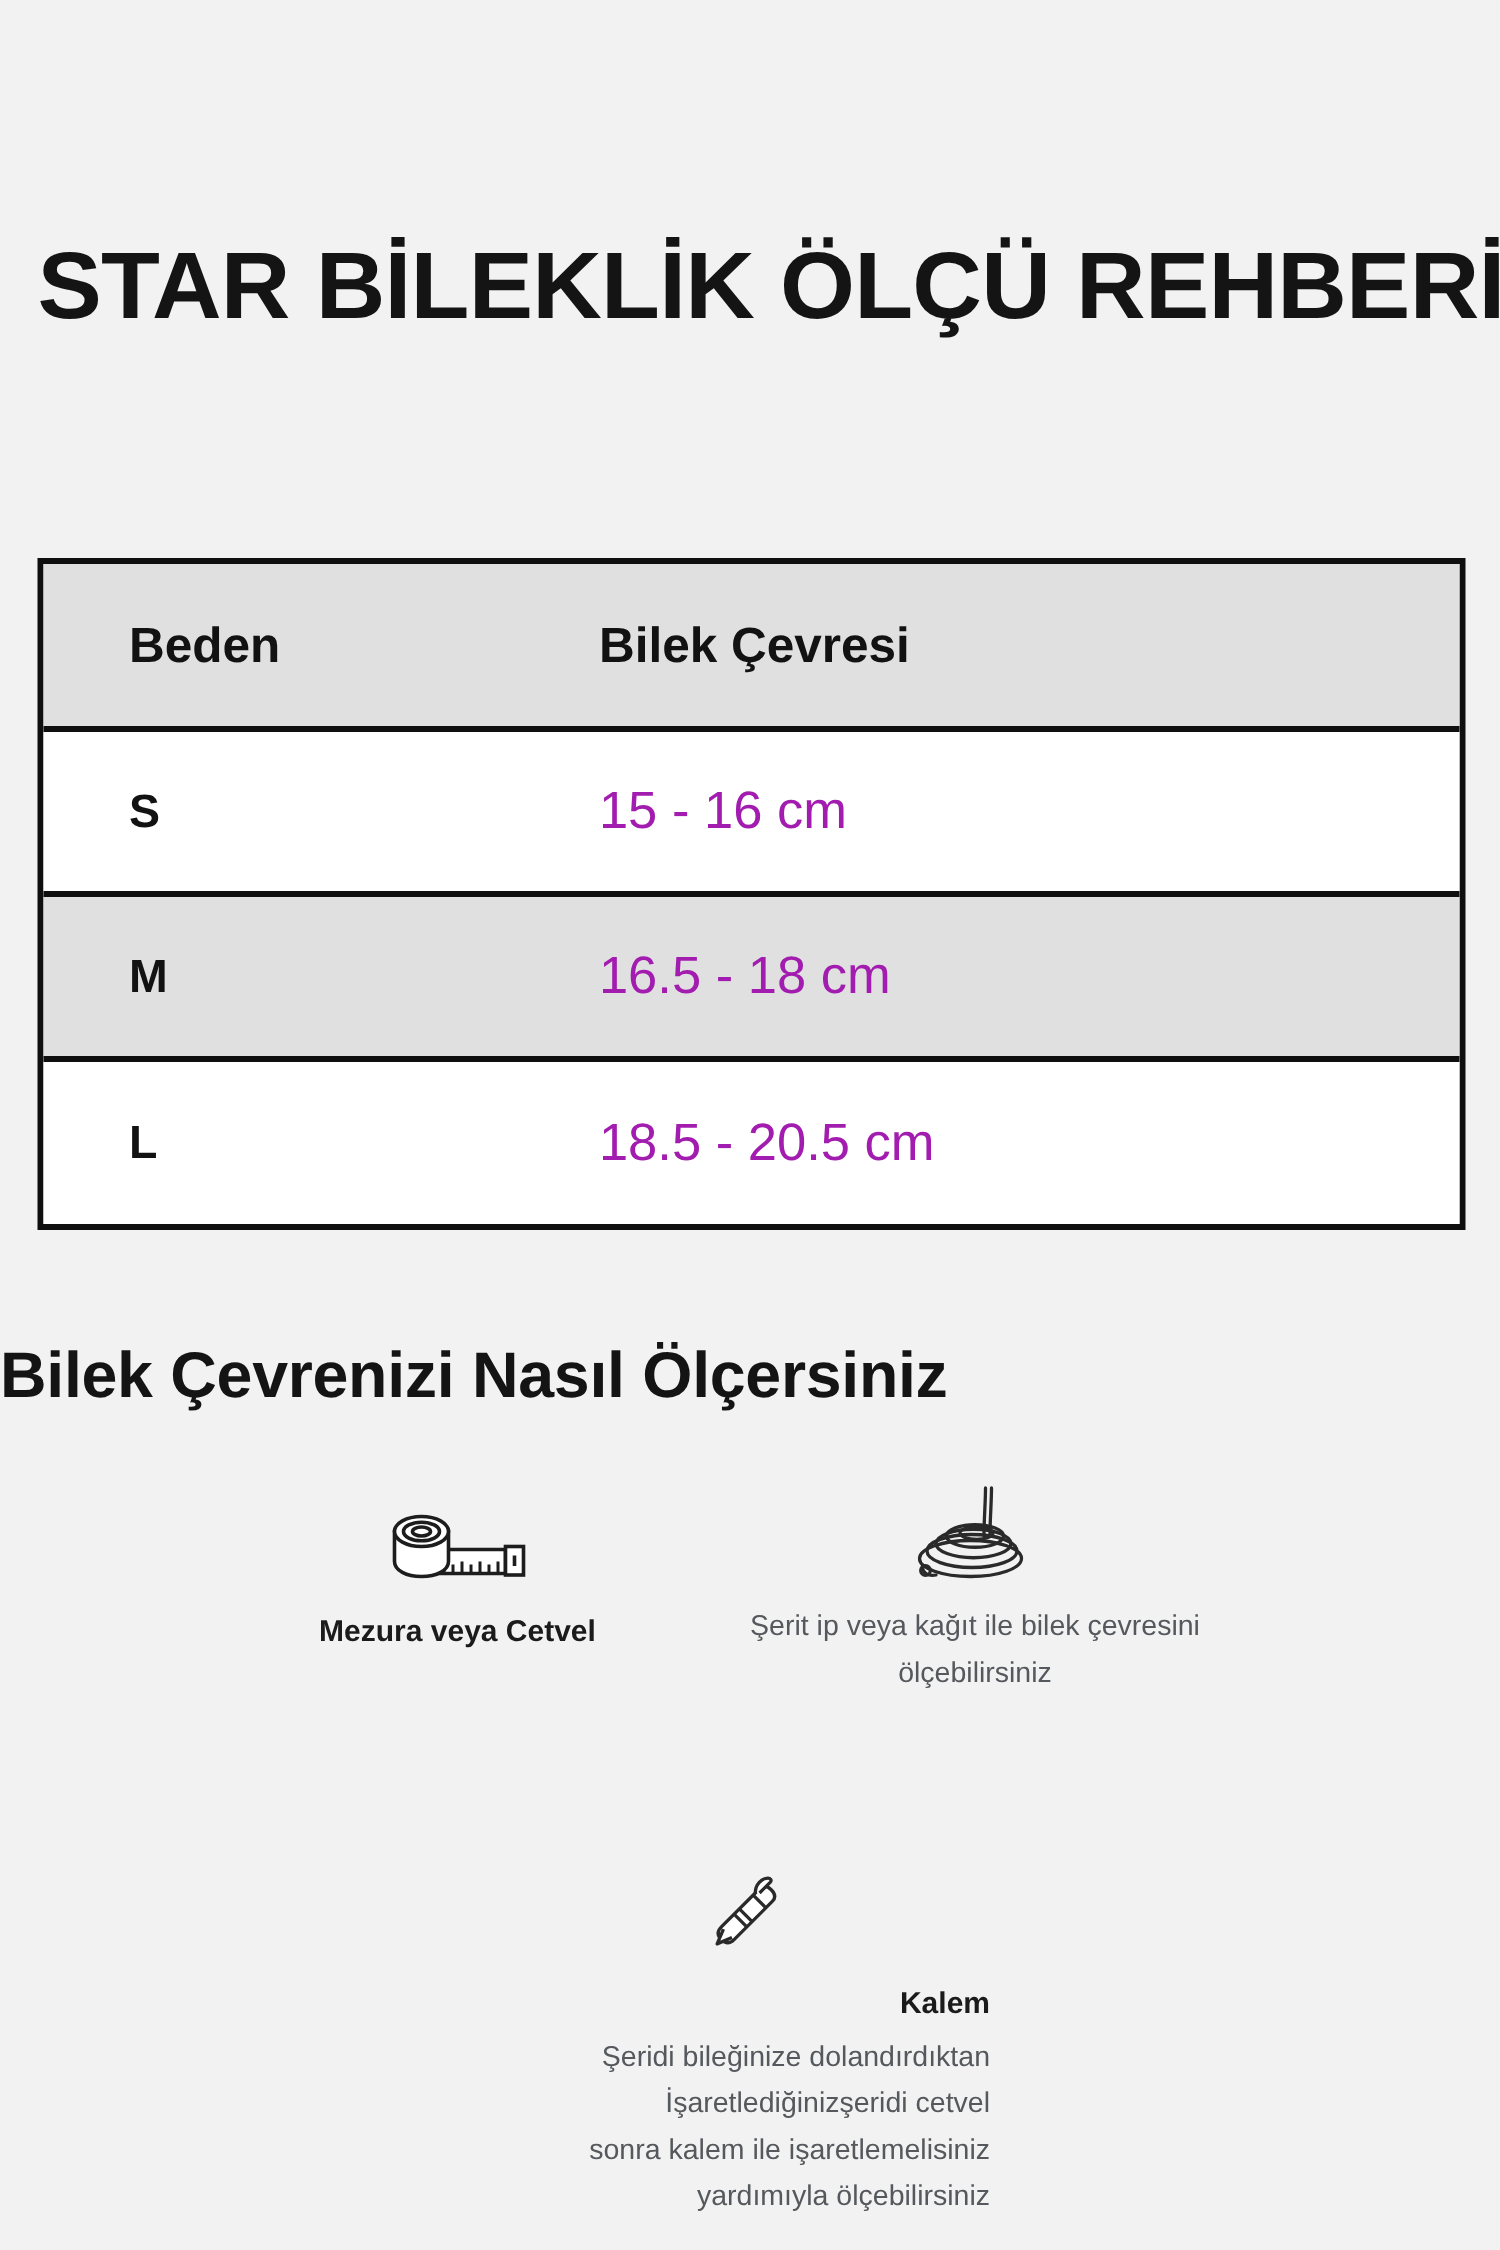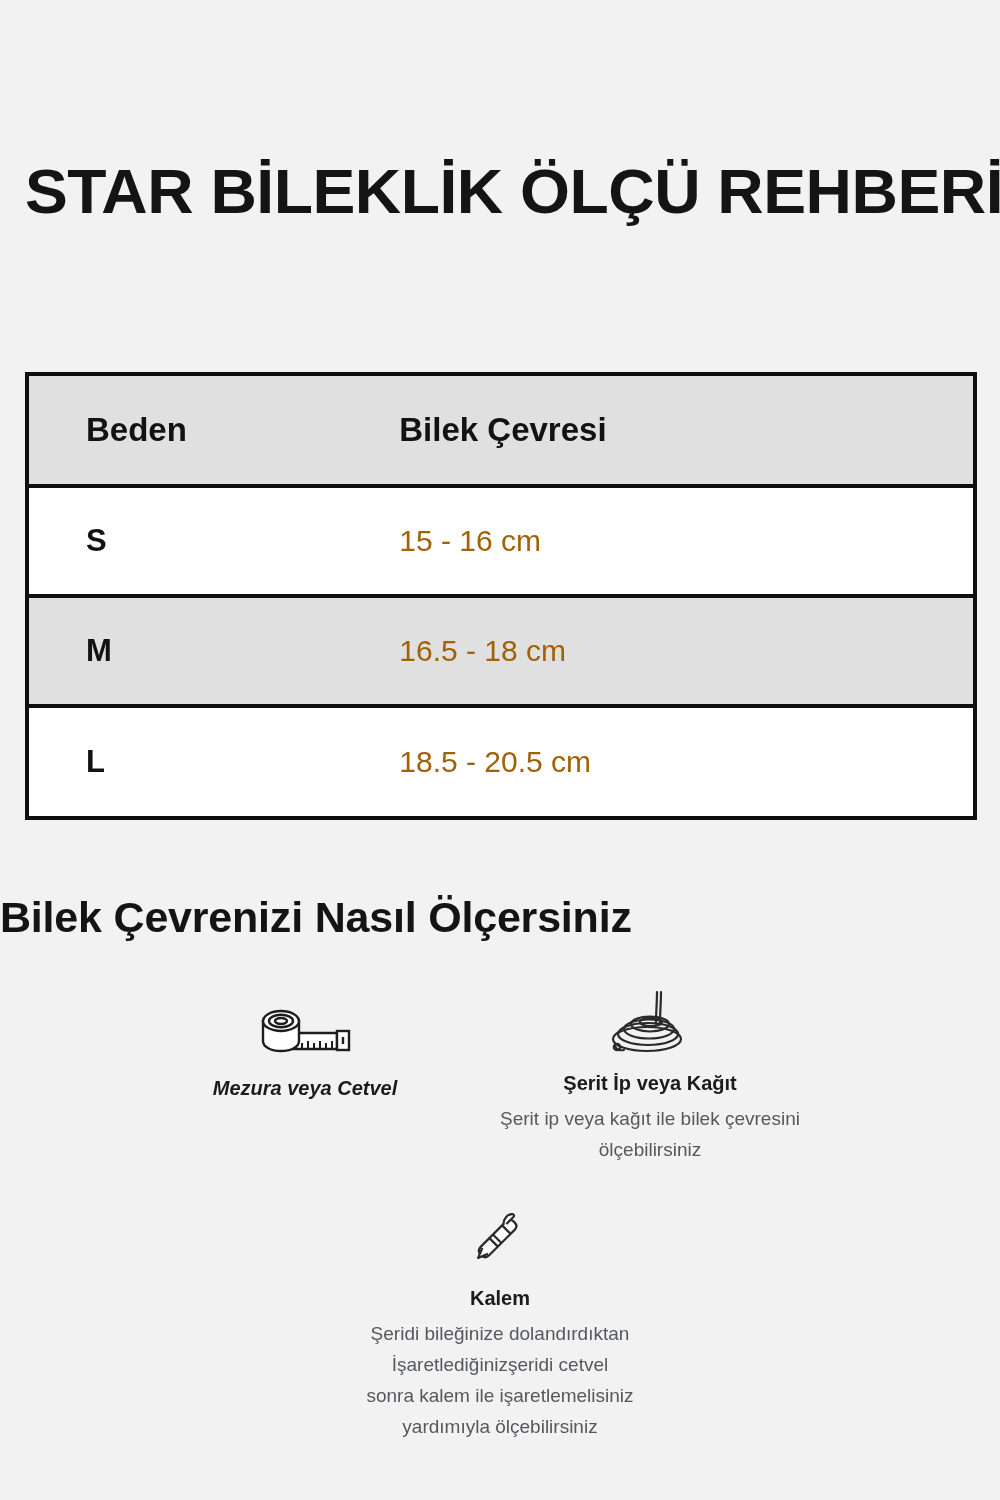--- a/index.html
+++ b/index.html
@@ -83,23 +83,23 @@
     width: 63%;
     padding-left: 21px !important;
     box-sizing: border-box;
   }
   .cell-size {
     font-size: 31px;
     font-weight: 700;
     color: #121212;
   }
   .cell-range {
-    font-size: 30px;
+    font-size: 35px;
     font-weight: 400;
-    color: #a16207;
+    color: #a21caf;
   }
 
   
   .section-heading {
     position: absolute;
     left: 0;
     top: 893px;
     width: 1000px;
     text-align: left;
     font-size: 43px;
@@ -132,23 +132,23 @@
     font-size: 19px;
     font-weight: 400;
     color: #55585c;
     line-height: 1.63;
   }
   .feature-desc .line {
     display: block;
     white-space: nowrap;
   }
 
-  #feature-tape  { left: 150px; top: 993px; width: 310px; font-style: italic; }
+  #feature-tape  { left: 150px; top: 993px; width: 310px; }
   #feature-rope  { left: 480px; top: 988px; width: 340px; }
-  #feature-pen   { left: 340px; top: 1203px; width: 320px; }
+  #feature-pen   { left: 340px; top: 1241px; width: 320px; text-align: right; }
 
   svg { display: block; }
 </style>
 </head>
 <body>
 
 <div class="page-title">STAR BİLEKLİK ÖLÇÜ REHBERİ</div>
 
 <div class="size-table">
   <table>
@@ -207,21 +207,20 @@
       <ellipse cx="42" cy="41" rx="25" ry="9.5"></ellipse>
       <ellipse cx="41" cy="46" rx="30" ry="11"></ellipse>
       <ellipse cx="40" cy="51" rx="34" ry="12"></ellipse>
 
       <ellipse cx="44" cy="34" rx="11" ry="4.2"></ellipse>
 
       <path d="M8 56 C8 61 12 63 17 62"></path>
       <circle cx="10" cy="59" r="3.2"></circle>
     </svg>
   </div>
-  <div class="feature-title">Şerit İp veya Kağıt</div>
   <div class="feature-desc">
     <span class="line">Şerit ip veya kağıt ile bilek çevresini</span>
     <span class="line">ölçebilirsiniz</span>
   </div>
 </div>
 
 <div class="feature" id="feature-pen">
   <div class="feature-icon">
     <svg width="70" height="66" viewBox="0 0 70 66" fill="none" stroke="#2a2a2a" stroke-width="2.2" stroke-linejoin="round">
       <g transform="rotate(-45 35 33)">

